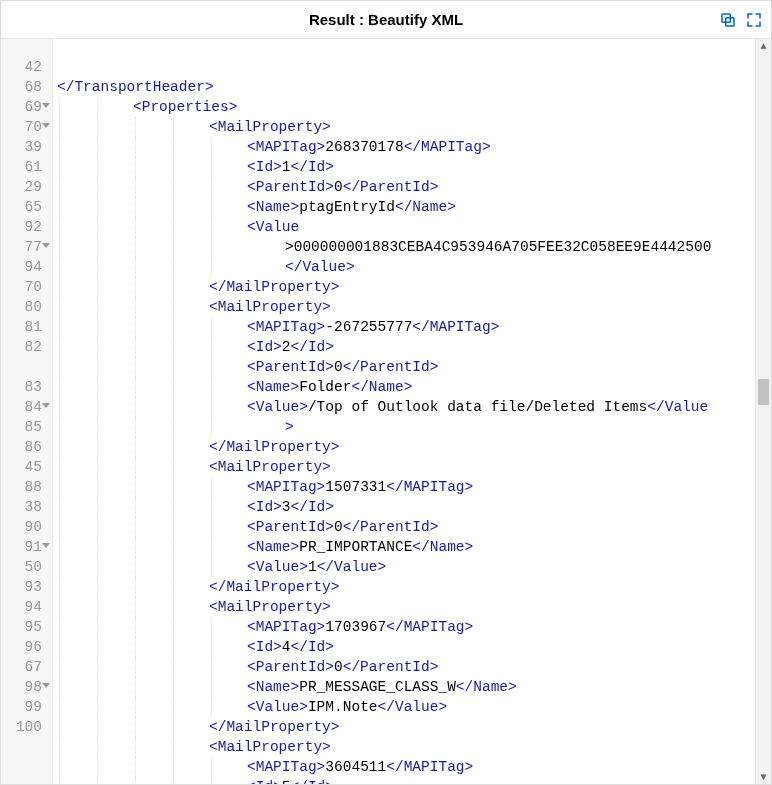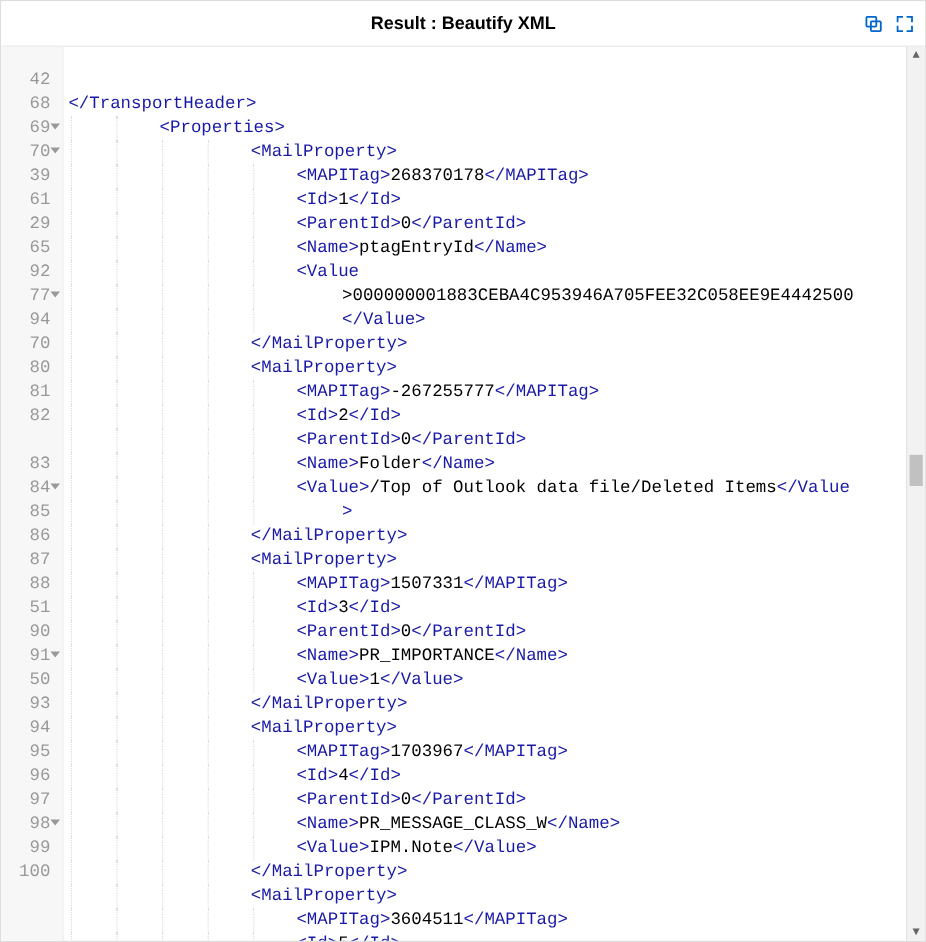--- a/index.html
+++ b/index.html
@@ -164,31 +164,31 @@
       <div class="gutter-line">77<span class="fold-marker"></span></div>
       <div class="gutter-line">94</div>
       <div class="gutter-line">70</div>
       <div class="gutter-line">80</div>
       <div class="gutter-line">81</div>
       <div class="gutter-line" style="height: 40px;">82</div>
       <div class="gutter-line">83</div>
       <div class="gutter-line">84<span class="fold-marker"></span></div>
       <div class="gutter-line">85</div>
       <div class="gutter-line">86</div>
-      <div class="gutter-line">87</div>
+      <div class="gutter-line">45</div>
       <div class="gutter-line">88</div>
-      <div class="gutter-line">51</div>
+      <div class="gutter-line">38</div>
       <div class="gutter-line">90</div>
       <div class="gutter-line">91<span class="fold-marker"></span></div>
       <div class="gutter-line">50</div>
       <div class="gutter-line">93</div>
       <div class="gutter-line">94</div>
       <div class="gutter-line">95</div>
       <div class="gutter-line">96</div>
-      <div class="gutter-line">97</div>
+      <div class="gutter-line">67</div>
       <div class="gutter-line">98<span class="fold-marker"></span></div>
       <div class="gutter-line">99</div>
       <div class="gutter-line">100</div>
     </div>
   <div class="code" id="code"><div class="code-line" style="padding-left: 0px;"></div><div class="code-line" style="padding-left: 0px;"><span class="tag">&lt;/TransportHeader&gt;</span></div><div class="code-line" style="padding-left: 76px;"><span class="indent-guide" style="left:2px"></span><span class="indent-guide" style="left:40px"></span><span class="tag">&lt;Properties&gt;</span></div><div class="code-line" style="padding-left: 152px;"><span class="indent-guide" style="left:2px"></span><span class="indent-guide" style="left:40px"></span><span class="indent-guide" style="left:78px"></span><span class="indent-guide" style="left:116px"></span><span class="tag">&lt;MailProperty&gt;</span></div><div class="code-line" style="padding-left: 190px;"><span class="indent-guide" style="left:2px"></span><span class="indent-guide" style="left:40px"></span><span class="indent-guide" style="left:78px"></span><span class="indent-guide" style="left:116px"></span><span class="indent-guide" style="left:154px"></span><span class="tag">&lt;MAPITag&gt;</span><span class="txt">268370178</span><span class="tag">&lt;/MAPITag&gt;</span></div><div class="code-line" style="padding-left: 190px;"><span class="indent-guide" style="left:2px"></span><span class="indent-guide" style="left:40px"></span><span class="indent-guide" style="left:78px"></span><span class="indent-guide" style="left:116px"></span><span class="indent-guide" style="left:154px"></span><span class="tag">&lt;Id&gt;</span><span class="txt">1</span><span class="tag">&lt;/Id&gt;</span></div><div class="code-line" style="padding-left: 190px;"><span class="indent-guide" style="left:2px"></span><span class="indent-guide" style="left:40px"></span><span class="indent-guide" style="left:78px"></span><span class="indent-guide" style="left:116px"></span><span class="indent-guide" style="left:154px"></span><span class="tag">&lt;ParentId&gt;</span><span class="txt">0</span><span class="tag">&lt;/ParentId&gt;</span></div><div class="code-line" style="padding-left: 190px;"><span class="indent-guide" style="left:2px"></span><span class="indent-guide" style="left:40px"></span><span class="indent-guide" style="left:78px"></span><span class="indent-guide" style="left:116px"></span><span class="indent-guide" style="left:154px"></span><span class="tag">&lt;Name&gt;</span><span class="txt">ptagEntryId</span><span class="tag">&lt;/Name&gt;</span></div><div class="code-line" style="padding-left: 190px;"><span class="indent-guide" style="left:2px"></span><span class="indent-guide" style="left:40px"></span><span class="indent-guide" style="left:78px"></span><span class="indent-guide" style="left:116px"></span><span class="indent-guide" style="left:154px"></span><span class="tag">&lt;Value</span></div><div class="code-line" style="padding-left: 228px;"><span class="indent-guide" style="left:2px"></span><span class="indent-guide" style="left:40px"></span><span class="indent-guide" style="left:78px"></span><span class="indent-guide" style="left:116px"></span><span class="indent-guide" style="left:154px"></span><span class="txt">&gt;000000001883CEBA4C953946A705FEE32C058EE9E4442500</span></div><div class="code-line" style="padding-left: 228px;"><span class="indent-guide" style="left:2px"></span><span class="indent-guide" style="left:40px"></span><span class="indent-guide" style="left:78px"></span><span class="indent-guide" style="left:116px"></span><span class="indent-guide" style="left:154px"></span><span class="tag">&lt;/Value&gt;</span></div><div class="code-line" style="padding-left: 152px;"><span class="indent-guide" style="left:2px"></span><span class="indent-guide" style="left:40px"></span><span class="indent-guide" style="left:78px"></span><span class="indent-guide" style="left:116px"></span><span class="tag">&lt;/MailProperty&gt;</span></div><div class="code-line" style="padding-left: 152px;"><span class="indent-guide" style="left:2px"></span><span class="indent-guide" style="left:40px"></span><span class="indent-guide" style="left:78px"></span><span class="indent-guide" style="left:116px"></span><span class="tag">&lt;MailProperty&gt;</span></div><div class="code-line" style="padding-left: 190px;"><span class="indent-guide" style="left:2px"></span><span class="indent-guide" style="left:40px"></span><span class="indent-guide" style="left:78px"></span><span class="indent-guide" style="left:116px"></span><span class="indent-guide" style="left:154px"></span><span class="tag">&lt;MAPITag&gt;</span><span class="txt">-267255777</span><span class="tag">&lt;/MAPITag&gt;</span></div><div class="code-line" style="padding-left: 190px;"><span class="indent-guide" style="left:2px"></span><span class="indent-guide" style="left:40px"></span><span class="indent-guide" style="left:78px"></span><span class="indent-guide" style="left:116px"></span><span class="indent-guide" style="left:154px"></span><span class="tag">&lt;Id&gt;</span><span class="txt">2</span><span class="tag">&lt;/Id&gt;</span></div><div class="code-line" style="padding-left: 190px;"><span class="indent-guide" style="left:2px"></span><span class="indent-guide" style="left:40px"></span><span class="indent-guide" style="left:78px"></span><span class="indent-guide" style="left:116px"></span><span class="indent-guide" style="left:154px"></span><span class="tag">&lt;ParentId&gt;</span><span class="txt">0</span><span class="tag">&lt;/ParentId&gt;</span></div><div class="code-line" style="padding-left: 190px;"><span class="indent-guide" style="left:2px"></span><span class="indent-guide" style="left:40px"></span><span class="indent-guide" style="left:78px"></span><span class="indent-guide" style="left:116px"></span><span class="indent-guide" style="left:154px"></span><span class="tag">&lt;Name&gt;</span><span class="txt">Folder</span><span class="tag">&lt;/Name&gt;</span></div><div class="code-line" style="padding-left: 190px;"><span class="indent-guide" style="left:2px"></span><span class="indent-guide" style="left:40px"></span><span class="indent-guide" style="left:78px"></span><span class="indent-guide" style="left:116px"></span><span class="indent-guide" style="left:154px"></span><span class="tag">&lt;Value&gt;</span><span class="txt">/Top of Outlook data file/Deleted Items</span><span class="tag">&lt;/Value</span></div><div class="code-line" style="padding-left: 228px;"><span class="indent-guide" style="left:2px"></span><span class="indent-guide" style="left:40px"></span><span class="indent-guide" style="left:78px"></span><span class="indent-guide" style="left:116px"></span><span class="indent-guide" style="left:154px"></span><span class="tag">&gt;</span></div><div class="code-line" style="padding-left: 152px;"><span class="indent-guide" style="left:2px"></span><span class="indent-guide" style="left:40px"></span><span class="indent-guide" style="left:78px"></span><span class="indent-guide" style="left:116px"></span><span class="tag">&lt;/MailProperty&gt;</span></div><div class="code-line" style="padding-left: 152px;"><span class="indent-guide" style="left:2px"></span><span class="indent-guide" style="left:40px"></span><span class="indent-guide" style="left:78px"></span><span class="indent-guide" style="left:116px"></span><span class="tag">&lt;MailProperty&gt;</span></div><div class="code-line" style="padding-left: 190px;"><span class="indent-guide" style="left:2px"></span><span class="indent-guide" style="left:40px"></span><span class="indent-guide" style="left:78px"></span><span class="indent-guide" style="left:116px"></span><span class="indent-guide" style="left:154px"></span><span class="tag">&lt;MAPITag&gt;</span><span class="txt">1507331</span><span class="tag">&lt;/MAPITag&gt;</span></div><div class="code-line" style="padding-left: 190px;"><span class="indent-guide" style="left:2px"></span><span class="indent-guide" style="left:40px"></span><span class="indent-guide" style="left:78px"></span><span class="indent-guide" style="left:116px"></span><span class="indent-guide" style="left:154px"></span><span class="tag">&lt;Id&gt;</span><span class="txt">3</span><span class="tag">&lt;/Id&gt;</span></div><div class="code-line" style="padding-left: 190px;"><span class="indent-guide" style="left:2px"></span><span class="indent-guide" style="left:40px"></span><span class="indent-guide" style="left:78px"></span><span class="indent-guide" style="left:116px"></span><span class="indent-guide" style="left:154px"></span><span class="tag">&lt;ParentId&gt;</span><span class="txt">0</span><span class="tag">&lt;/ParentId&gt;</span></div><div class="code-line" style="padding-left: 190px;"><span class="indent-guide" style="left:2px"></span><span class="indent-guide" style="left:40px"></span><span class="indent-guide" style="left:78px"></span><span class="indent-guide" style="left:116px"></span><span class="indent-guide" style="left:154px"></span><span class="tag">&lt;Name&gt;</span><span class="txt">PR_IMPORTANCE</span><span class="tag">&lt;/Name&gt;</span></div><div class="code-line" style="padding-left: 190px;"><span class="indent-guide" style="left:2px"></span><span class="indent-guide" style="left:40px"></span><span class="indent-guide" style="left:78px"></span><span class="indent-guide" style="left:116px"></span><span class="indent-guide" style="left:154px"></span><span class="tag">&lt;Value&gt;</span><span class="txt">1</span><span class="tag">&lt;/Value&gt;</span></div><div class="code-line" style="padding-left: 152px;"><span class="indent-guide" style="left:2px"></span><span class="indent-guide" style="left:40px"></span><span class="indent-guide" style="left:78px"></span><span class="indent-guide" style="left:116px"></span><span class="tag">&lt;/MailProperty&gt;</span></div><div class="code-line" style="padding-left: 152px;"><span class="indent-guide" style="left:2px"></span><span class="indent-guide" style="left:40px"></span><span class="indent-guide" style="left:78px"></span><span class="indent-guide" style="left:116px"></span><span class="tag">&lt;MailProperty&gt;</span></div><div class="code-line" style="padding-left: 190px;"><span class="indent-guide" style="left:2px"></span><span class="indent-guide" style="left:40px"></span><span class="indent-guide" style="left:78px"></span><span class="indent-guide" style="left:116px"></span><span class="indent-guide" style="left:154px"></span><span class="tag">&lt;MAPITag&gt;</span><span class="txt">1703967</span><span class="tag">&lt;/MAPITag&gt;</span></div><div class="code-line" style="padding-left: 190px;"><span class="indent-guide" style="left:2px"></span><span class="indent-guide" style="left:40px"></span><span class="indent-guide" style="left:78px"></span><span class="indent-guide" style="left:116px"></span><span class="indent-guide" style="left:154px"></span><span class="tag">&lt;Id&gt;</span><span class="txt">4</span><span class="tag">&lt;/Id&gt;</span></div><div class="code-line" style="padding-left: 190px;"><span class="indent-guide" style="left:2px"></span><span class="indent-guide" style="left:40px"></span><span class="indent-guide" style="left:78px"></span><span class="indent-guide" style="left:116px"></span><span class="indent-guide" style="left:154px"></span><span class="tag">&lt;ParentId&gt;</span><span class="txt">0</span><span class="tag">&lt;/ParentId&gt;</span></div><div class="code-line" style="padding-left: 190px;"><span class="indent-guide" style="left:2px"></span><span class="indent-guide" style="left:40px"></span><span class="indent-guide" style="left:78px"></span><span class="indent-guide" style="left:116px"></span><span class="indent-guide" style="left:154px"></span><span class="tag">&lt;Name&gt;</span><span class="txt">PR_MESSAGE_CLASS_W</span><span class="tag">&lt;/Name&gt;</span></div><div class="code-line" style="padding-left: 190px;"><span class="indent-guide" style="left:2px"></span><span class="indent-guide" style="left:40px"></span><span class="indent-guide" style="left:78px"></span><span class="indent-guide" style="left:116px"></span><span class="indent-guide" style="left:154px"></span><span class="tag">&lt;Value&gt;</span><span class="txt">IPM.Note</span><span class="tag">&lt;/Value&gt;</span></div><div class="code-line" style="padding-left: 152px;"><span class="indent-guide" style="left:2px"></span><span class="indent-guide" style="left:40px"></span><span class="indent-guide" style="left:78px"></span><span class="indent-guide" style="left:116px"></span><span class="tag">&lt;/MailProperty&gt;</span></div><div class="code-line" style="padding-left: 152px;"><span class="indent-guide" style="left:2px"></span><span class="indent-guide" style="left:40px"></span><span class="indent-guide" style="left:78px"></span><span class="indent-guide" style="left:116px"></span><span class="tag">&lt;MailProperty&gt;</span></div><div class="code-line" style="padding-left: 190px;"><span class="indent-guide" style="left:2px"></span><span class="indent-guide" style="left:40px"></span><span class="indent-guide" style="left:78px"></span><span class="indent-guide" style="left:116px"></span><span class="indent-guide" style="left:154px"></span><span class="tag">&lt;MAPITag&gt;</span><span class="txt">3604511</span><span class="tag">&lt;/MAPITag&gt;</span></div><div class="code-line" style="padding-left: 190px;"><span class="indent-guide" style="left:2px"></span><span class="indent-guide" style="left:40px"></span><span class="indent-guide" style="left:78px"></span><span class="indent-guide" style="left:116px"></span><span class="indent-guide" style="left:154px"></span><span class="tag">&lt;Id&gt;</span><span class="txt">5</span><span class="tag">&lt;/Id&gt;</span></div></div>
   <div class="scrollbar-track">
     <div class="scrollbar-arrow">▲</div>
     <div class="scrollbar-thumb"></div>
     <div class="scrollbar-arrow" style="position:absolute;bottom:0;left:0;right:0">▼</div>
   </div>

